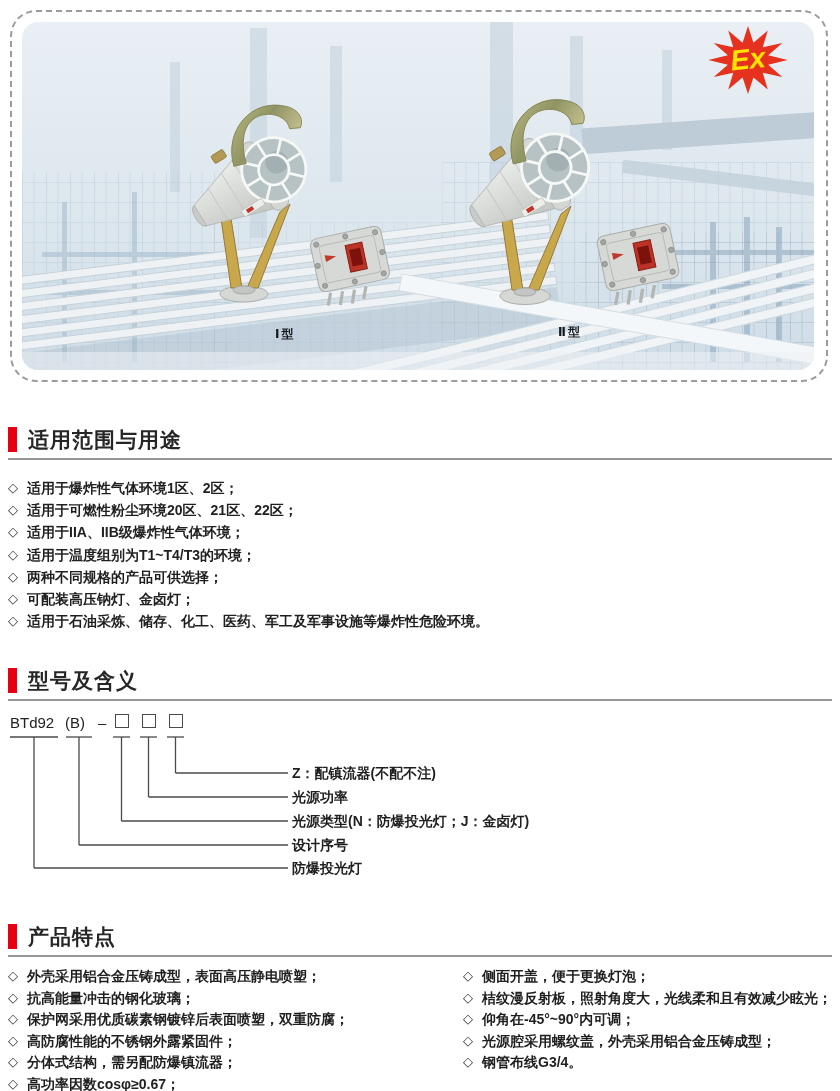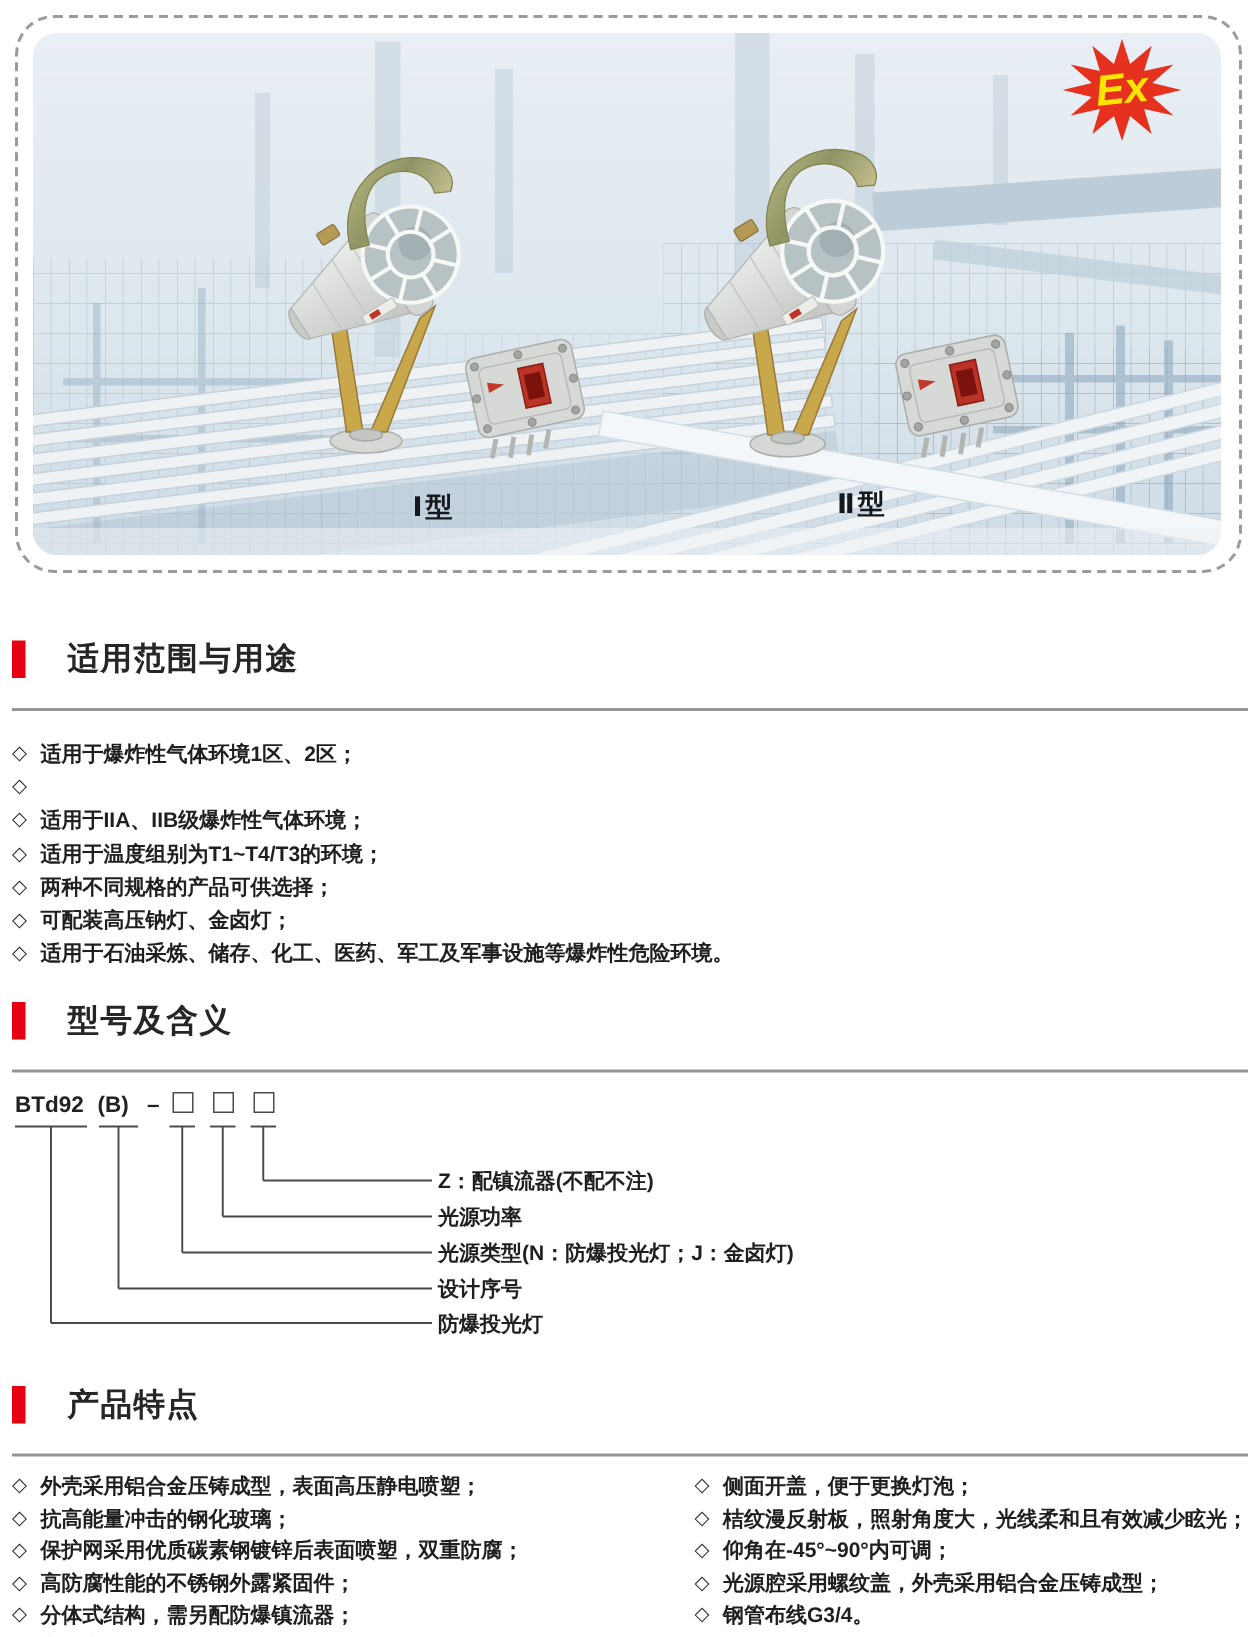--- a/index.html
+++ b/index.html
@@ -6,52 +6,52 @@
   .page{position:relative;width:840px;height:1091px;background:#ffffff;overflow:hidden;
         font-family:"Liberation Sans","DejaVu Sans",sans-serif;color:#1f1f1f;}
 
   
   .hero-frame{position:absolute;left:10px;top:10px;width:814px;height:368px;
               border:2px dashed #9b9b9b;border-radius:26px;}
   .hero-photo{position:absolute;left:10px;top:10px;width:792px;height:348px;
               border-radius:16px;overflow:hidden;
               background:linear-gradient(#e9eff4 0%,#dde7ee 55%,#cfdce6 100%);}
   .scene{position:absolute;left:0;top:0;}
-  .type-label{position:absolute;font-size:18px;font-weight:bold;color:#15181c;
+  .type-label{position:absolute;font-size:12px;font-weight:bold;color:#15181c;
               letter-spacing:2px;white-space:nowrap;}
   .type1{left:253px;top:304px;}
   .type2{left:536px;top:302px;}
   .ex-badge{position:absolute;left:682px;top:-6px;width:88px;height:88px;}
 
   
   .sec{position:absolute;left:8px;width:824px;}
   #sec-application{top:427px;}
   #sec-model{top:668px;}
   #sec-features{top:908px;margin-top:16px;}
-  .sec-head{display:flex;align-items:center;gap:28px;border-bottom:2px solid #969696;
-            padding-bottom:20px;}
+  .sec-head{display:flex;align-items:center;gap:11px;border-bottom:2px solid #969696;
+            padding-bottom:6px;}
   .accent{width:9px;height:25px;background:#e60012;flex:0 0 auto;}
   .sec-title{font-size:21px;font-weight:bold;color:#262626;letter-spacing:1px;line-height:25px;}
 
   .bullets{margin-top:0;}
   #sec-application .bullets{margin-top:21px;}
   .bullet-item{display:flex;align-items:center;gap:9px;font-size:14px;font-weight:600;
                color:#1f1f1f;line-height:14px;margin-bottom:8.2px;white-space:nowrap;}
   .bullet-glyph{font-size:13px;color:#2a2a2a;flex:0 0 auto;}
 
   
   .features-cols{display:flex;margin-top:12px;}
   .col-left{width:478px;}
   .col-right{flex:1;}
   .features-cols .bullet-item{margin-bottom:7.6px;}
 
   
   .model-diagram{position:relative;margin-top:9px;height:180px;}
   .diagram-lines{position:absolute;left:0;top:0;}
-  .m-code{position:absolute;top:4px;font-size:15px;font-weight:bold;color:#222;white-space:nowrap;}
+  .m-code{position:absolute;top:4px;font-size:15px;font-weight:normal;color:#222;white-space:nowrap;}
   .m-prefix{left:2px;}
   .m-b{left:57px;}
   .m-dash{left:90px;}
   .m-box{position:absolute;top:4px;width:12px;height:12px;border:1.6px solid #4a4a4a;background:#fff;}
   .m-box1{left:107px;} .m-box2{left:134px;} .m-box3{left:161px;}
   .m-label{position:absolute;left:284px;font-size:14px;font-weight:600;color:#1f1f1f;
            line-height:20px;white-space:nowrap;}
   .m-label0{top:53px;} .m-label1{top:77px;text-align:center;} .m-label2{top:101px;}
   .m-label3{top:125px;} .m-label4{top:148px;}
 </style>
@@ -228,20 +228,21 @@
       <span class="accent"></span>
       <span class="sec-title">适用范围与用途</span>
     </div>
     <div class="bullets">
         <div class="bullet-item">
           <span class="bullet-glyph">◇</span>
           <span>适用于爆炸性气体环境1区、2区；</span>
         </div>
         <div class="bullet-item">
           <span class="bullet-glyph">◇</span>
+          <span>适用于可燃性粉尘环境20区、21区、22区；</span>
         </div>
         <div class="bullet-item">
           <span class="bullet-glyph">◇</span>
           <span>适用于IIA、IIB级爆炸性气体环境；</span>
         </div>
         <div class="bullet-item">
           <span class="bullet-glyph">◇</span>
           <span>适用于温度组别为T1~T4/T3的环境；</span>
         </div>
         <div class="bullet-item">

